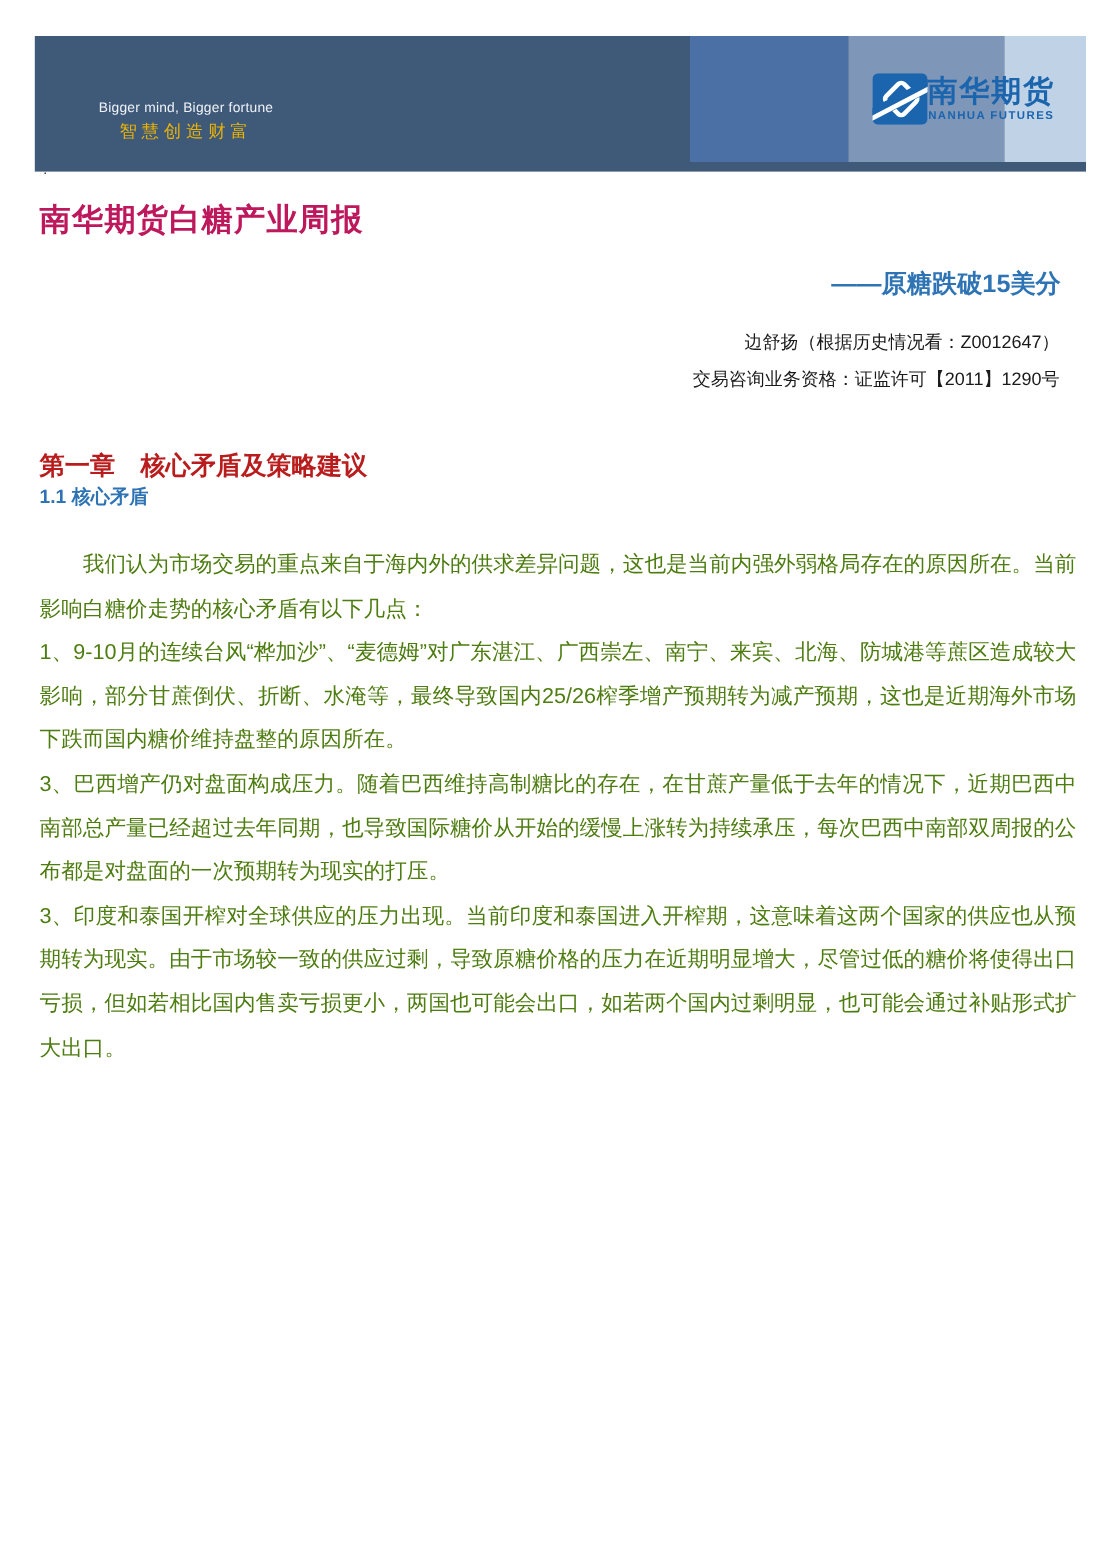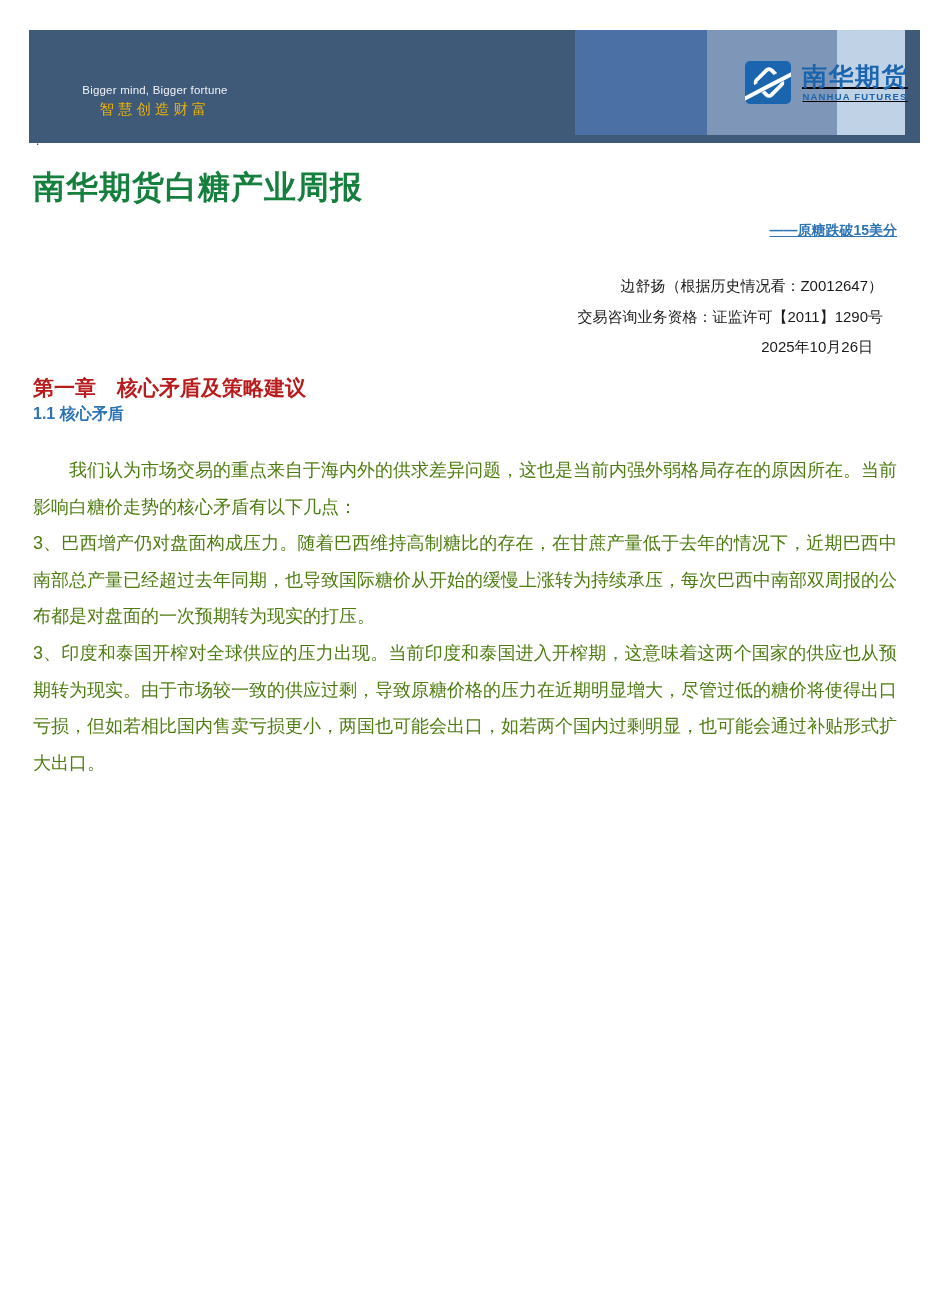--- a/index.html
+++ b/index.html
@@ -6,41 +6,41 @@
   body {
     width: 930px; height: 1303px;
     background: #ffffff;
     font-family: "Liberation Sans", "DejaVu Sans", sans-serif;
     position: relative;
     overflow: hidden;
   }
   .page { position: absolute; inset: 0; width: 930px; height: 1303px; background: #fff; }
 
   
-  .banner { position: absolute; left: 29px; top: 30px; width: 876px; height: 113px; background: #3f5978; padding-left: 15px; }
+  .banner { position: absolute; left: 29px; top: 30px; width: 876px; height: 113px; background: #3f5978; }
   .band  { position: absolute; top: 0; height: 105px; }
   .band2 { left: 546px; width: 132px; background: #4a70a6; }
   .band3 { left: 678px; width: 130px; background: #7e96b8; }
   .band4 { left: 808px; width: 68px;  background: #bfd2e6; }
 
   .slogan { position: absolute; left: 14px; top: 54px; width: 224px; text-align: center; color: #eef2f8; }
   .slogan-en { font-size: 11.5px; letter-spacing: 0.2px; }
   .slogan-zh { font-size: 14.5px; letter-spacing: 4px; margin-top: 4px; font-weight: 500; color: #eab308; }
 
-  .logo { position: absolute; left: 716px; top: 31px; display: flex; align-items: flex-start; gap: 11px; text-decoration: underline; }
+  .logo { position: absolute; left: 698px; top: 31px; display: flex; align-items: flex-start; gap: 0; }
   .logo-icon svg { display: block; }
   .logo-text { padding-top: 2px; }
   .logo-zh { font-size: 25px; font-weight: 700; color: #1b65ae; letter-spacing: 1.5px; line-height: 1.05; white-space: nowrap; }
   .logo-en { font-size: 9.5px; font-weight: 700; color: #1b65ae; letter-spacing: 1.2px; margin-top: 2px; white-space: nowrap; text-align: center; }
 
   .stray-dot { position: absolute; left: 36px; top: 134px; font-size: 12px; color: #333; }
 
   
-  .title { position: absolute; left: 33px; top: 166px; margin: 0; font-size: 32px; font-weight: 700; color: #15803d; letter-spacing: 1px; }
-  .subtitle { position: absolute; right: 33px; top: 222px; font-size: 14px; font-weight: 700; color: #2e74b5; text-decoration: underline; }
+  .title { position: absolute; left: 33px; top: 166px; margin: 0; font-size: 26px; font-weight: 700; color: #be185d; letter-spacing: 1px; }
+  .subtitle { position: absolute; right: 46px; top: 222px; font-size: 21px; font-weight: 700; color: #2e74b5; }
   .meta { position: absolute; right: 47px; top: 271px; text-align: right; font-size: 15px; color: #1a1a1a; line-height: 30.5px; }
   .meta .date { padding-right: 10px; }
 
   
   .chapter { position: absolute; left: 33px; top: 374px; margin: 0; font-size: 21px; font-weight: 700; color: #b91c1c; }
   .section { position: absolute; left: 33px; top: 404px; margin: 0; font-size: 16px; font-weight: 700; color: #2e74b5; }
 
   .body-text { position: absolute; left: 33px; top: 452px; width: 864px; font-size: 18px; line-height: 36.6px; color: #4d7c0f; text-align: justify; }
   .para { margin: 0; }
   .indent { text-indent: 2em; }
@@ -78,25 +78,25 @@
 
   <div class="stray-dot">.</div>
 
   <h1 class="title">南华期货白糖产业周报</h1>
 
   <div class="subtitle">——原糖跌破15美分</div>
 
   <div class="meta">
     <div class="meta-line">边舒扬（根据历史情况看：Z0012647）</div>
     <div class="meta-line">交易咨询业务资格：证监许可【2011】1290号</div>
-    <div class="meta-line date">2025年10月26日</div>
   </div>
 
   <h2 class="chapter">第一章　核心矛盾及策略建议</h2>
   <h3 class="section">1.1 核心矛盾</h3>
 
   <div class="body-text">
     <p class="para indent">我们认为市场交易的重点来自于海内外的供求差异问题，这也是当前内强外弱格局存在的原因所在。当前影响白糖价走势的核心矛盾有以下几点：</p>
+    <p class="para">1、9-10月的连续台风“桦加沙”、“麦德姆”对广东湛江、广西崇左、南宁、来宾、北海、防城港等蔗区造成较大影响，部分甘蔗倒伏、折断、水淹等，最终导致国内25/26榨季增产预期转为减产预期，这也是近期海外市场下跌而国内糖价维持盘整的原因所在。</p>
     <p class="para">3、巴西增产仍对盘面构成压力。随着巴西维持高制糖比的存在，在甘蔗产量低于去年的情况下，近期巴西中南部总产量已经超过去年同期，也导致国际糖价从开始的缓慢上涨转为持续承压，每次巴西中南部双周报的公布都是对盘面的一次预期转为现实的打压。</p>
     <p class="para">3、印度和泰国开榨对全球供应的压力出现。当前印度和泰国进入开榨期，这意味着这两个国家的供应也从预期转为现实。由于市场较一致的供应过剩，导致原糖价格的压力在近期明显增大，尽管过低的糖价将使得出口亏损，但如若相比国内售卖亏损更小，两国也可能会出口，如若两个国内过剩明显，也可能会通过补贴形式扩大出口。</p>
   </div>
 
 </div>
 
 </body></html>

